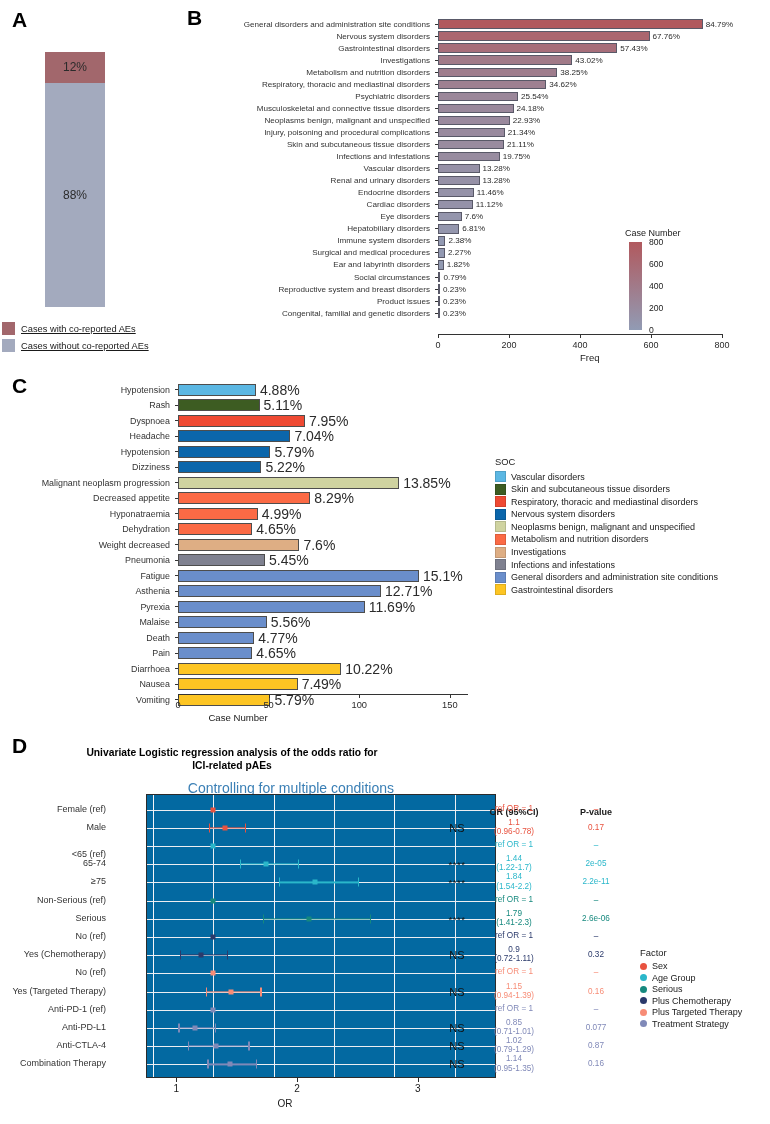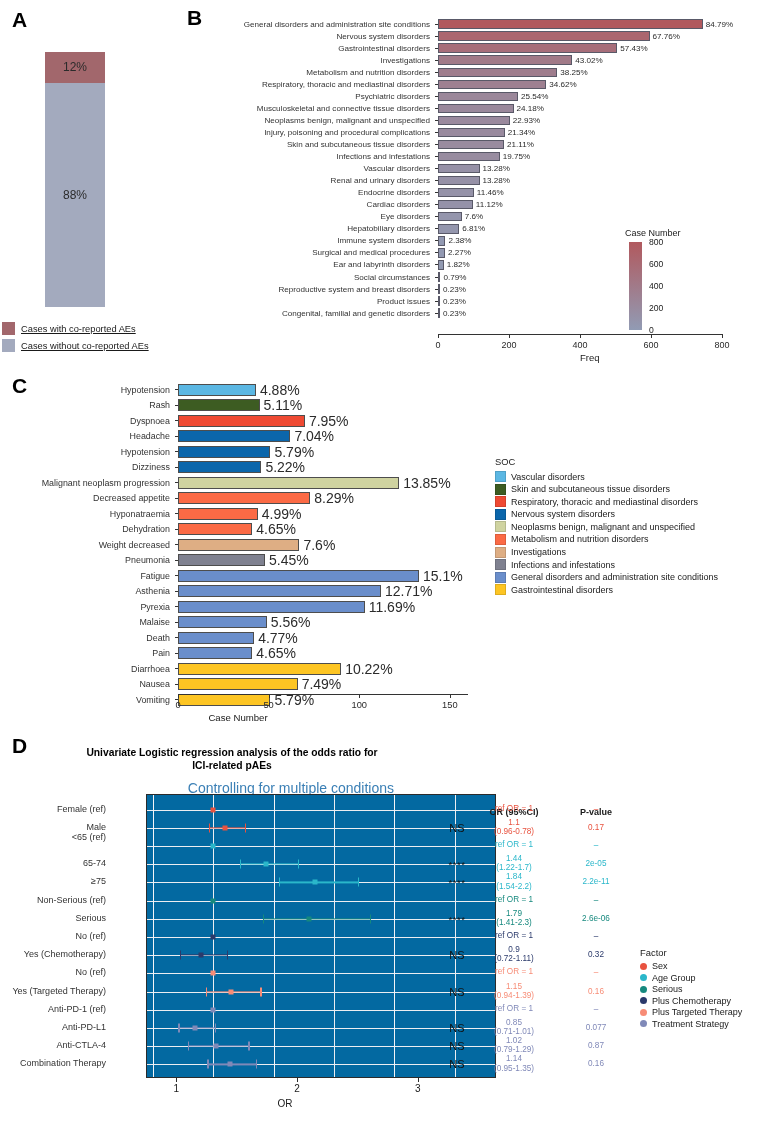--- a/index.html
+++ b/index.html
@@ -706,21 +706,21 @@
     <div class="d-orcell" style="top: 76.5641px; color: rgb(232, 82, 63);">
       <div>ref OR = 1</div>
     </div>
     <div class="d-pcell" style="top: 76.5641px; color: rgb(232, 82, 63);">–</div>
     <div class="d-rowlabel" style="top: 94.7692px; right: 664px;">Male</div>
     <div class="d-orcell" style="top: 94.7692px; color: rgb(232, 82, 63);">
       <div>1.1</div>
       <div>(0.96-0.78)</div>
     </div>
     <div class="d-pcell" style="top: 94.7692px; color: rgb(232, 82, 63);">0.17</div>
-    <div class="d-rowlabel" style="top: 105px; right: 664px;">&lt;65 (ref)</div>
+    <div class="d-rowlabel" style="top: 122px; right: 664px;">&lt;65 (ref)</div>
     <div class="d-orcell" style="top: 112.974px; color: rgb(42, 183, 202);">
       <div>ref OR = 1</div>
     </div>
     <div class="d-pcell" style="top: 112.974px; color: rgb(42, 183, 202);">–</div>
     <div class="d-rowlabel" style="top: 131.179px; right: 664px;">65-74</div>
     <div class="d-orcell" style="top: 131.179px; color: rgb(42, 183, 202);">
       <div>1.44</div>
       <div>(1.22-1.7)</div>
     </div>
     <div class="d-pcell" style="top: 131.179px; color: rgb(42, 183, 202);">2e-05</div>

